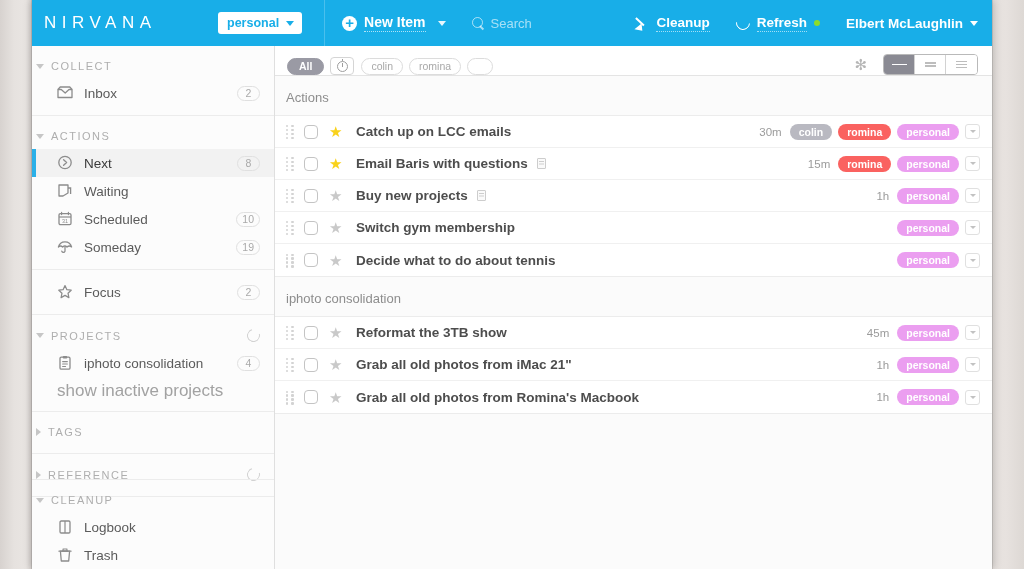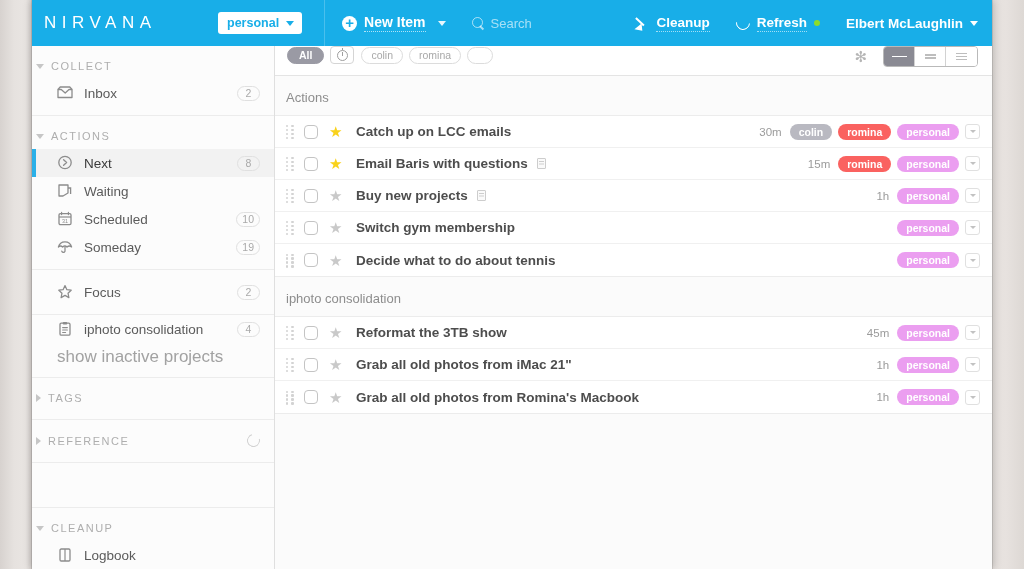--- a/index.html
+++ b/index.html
@@ -120,21 +120,21 @@
     border-radius: 8px; font-size: 10.5px; color: #a9a9a9; display: flex;
     align-items: center; justify-content: center; padding: 0 5px;
   }
   .sb-sub { font-size: 17px; color: #a2a2a2; padding: 4px 0 2px 25px; cursor: pointer; }
   .sb-bottom { position: absolute; left: 0; right: 0; bottom: 0; border-top: 1px solid #ececec; }
 
   
   .main { flex: 1; background: #fbfbfb; height: 523px; position: relative; overflow: hidden; }
   .filterbar {
     height: 30px; background: #fff; border-bottom: 1px solid #e4e4e4;
-    display: flex; align-items: flex-start; padding: 0 14px 0 12px;
+    display: flex; align-items: flex-end; padding: 0 14px 0 12px;
   }
   .chip {
     height: 17px; border-radius: 9px; border: 1px solid #dcdcdc; background: #fff;
     color: #a8a8a8; font-size: 10.5px; padding: 0 9px; display: flex; align-items: center;
     margin-right: 6px; cursor: pointer;
   }
   .chip.on { background: #9a9aa4; border-color: #9a9aa4; color: #fff; font-weight: bold; padding: 0 11px; }
   .chip.empty { width: 26px; padding: 0; }
   .chip-sq {
     width: 24px; height: 18px; border-radius: 4px; border: 1px solid #d5d5d5; background: #fff;
@@ -316,20 +316,25 @@
               <span class="sb-ic">
                 <svg xmlns="http://www.w3.org/2000/svg" width="16" height="16" viewBox="0 0 16 16">
                   <path d="M8 1.6 L9.9 5.7 L14.2 6.2 L11 9.2 L11.9 13.6 L8 11.4 L4.1 13.6 L5 9.2 L1.8 6.2 L6.1 5.7 Z" fill="none" stroke="#8c8c8c" stroke-width="1.25" stroke-linejoin="round"></path>
                 </svg>
               </span>
               <span>Focus</span>
               <span class="sb-count">2</span>
             </div>
           </div>
           <div class="sb-group">
+            <div class="sb-head">
+              <span class="tri-d"></span>
+              <span>PROJECTS</span>
+              <span class="spin"></span>
+            </div>
             <div class="sb-item">
               <span class="sb-ic">
                 <svg xmlns="http://www.w3.org/2000/svg" width="16" height="16" viewBox="0 0 16 16">
                   <rect x="3" y="2.2" width="10" height="12" rx="1.3" fill="none" stroke="#8c8c8c" stroke-width="1.3"></rect>
                   <rect x="5.8" y="1" width="4.4" height="2.6" rx="0.8" fill="#8c8c8c"></rect>
                   <path d="M5.6 6.6 L10.4 6.6 M5.6 9 L10.4 9 M5.6 11.4 L8.6 11.4" stroke="#8c8c8c" stroke-width="1.05" stroke-linecap="round"></path>
                 </svg>
               </span>
               <span>iphoto consolidation</span>
               <span class="sb-count">4</span>
@@ -356,20 +361,30 @@
             <span>CLEANUP</span>
           </div>
           <div class="sb-item">
             <span class="sb-ic">
               <svg xmlns="http://www.w3.org/2000/svg" width="16" height="16" viewBox="0 0 16 16">
                 <rect x="3" y="2" width="10" height="12" rx="1.2" fill="none" stroke="#8c8c8c" stroke-width="1.3"></rect>
                 <path d="M8 2 L8 14" stroke="#8c8c8c" stroke-width="1.2"></path>
               </svg>
             </span>
             <span>Logbook</span>
+          </div>
+          <div class="sb-item">
+            <span class="sb-ic">
+              <svg xmlns="http://www.w3.org/2000/svg" width="16" height="16" viewBox="0 0 16 16">
+                <path d="M3.4 4.2 L4.3 14 L11.7 14 L12.6 4.2 Z" fill="none" stroke="#8c8c8c" stroke-width="1.3" stroke-linejoin="round"></path>
+                <path d="M2 4.2 L14 4.2" stroke="#8c8c8c" stroke-width="1.3" stroke-linecap="round"></path>
+                <path d="M6.2 2 L9.8 2 L10.3 4.2 L5.7 4.2 Z" fill="none" stroke="#8c8c8c" stroke-width="1.2"></path>
+              </svg>
+            </span>
+            <span>Trash</span>
           </div>
         </div>
     </div>
 
     <div class="main">
 
       <div class="filterbar">
         <div id="chips" style="display:flex;align-items:center">
             <div class="chip on">
               <span>All</span>

